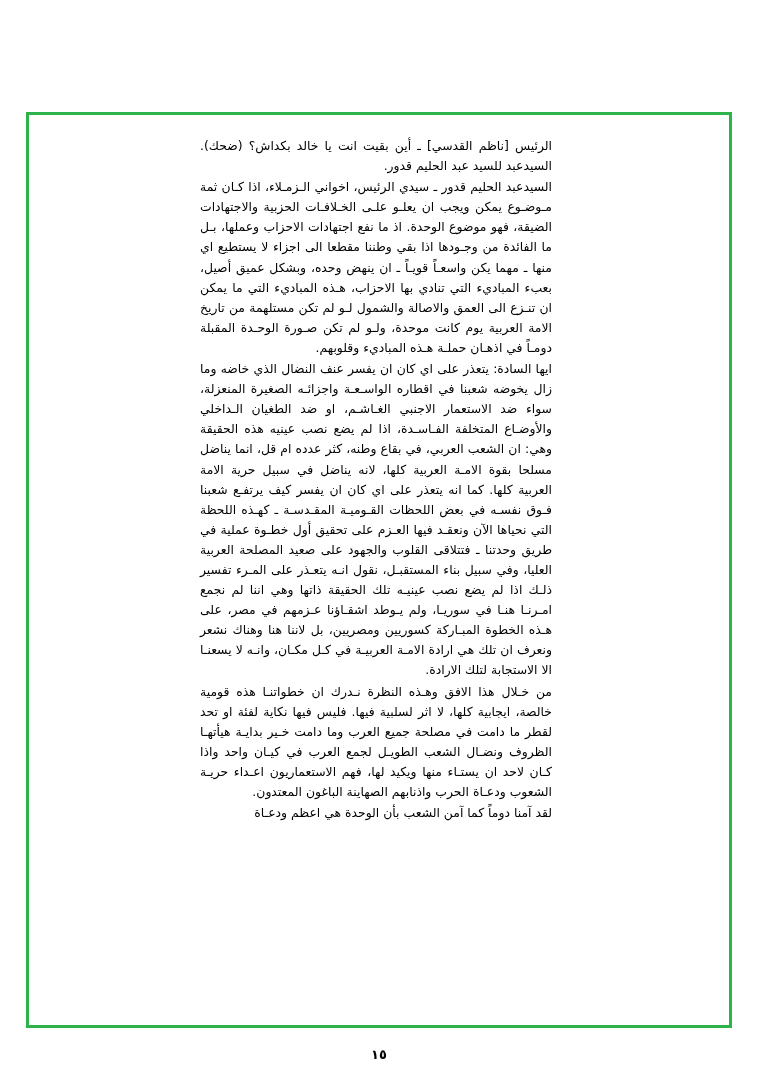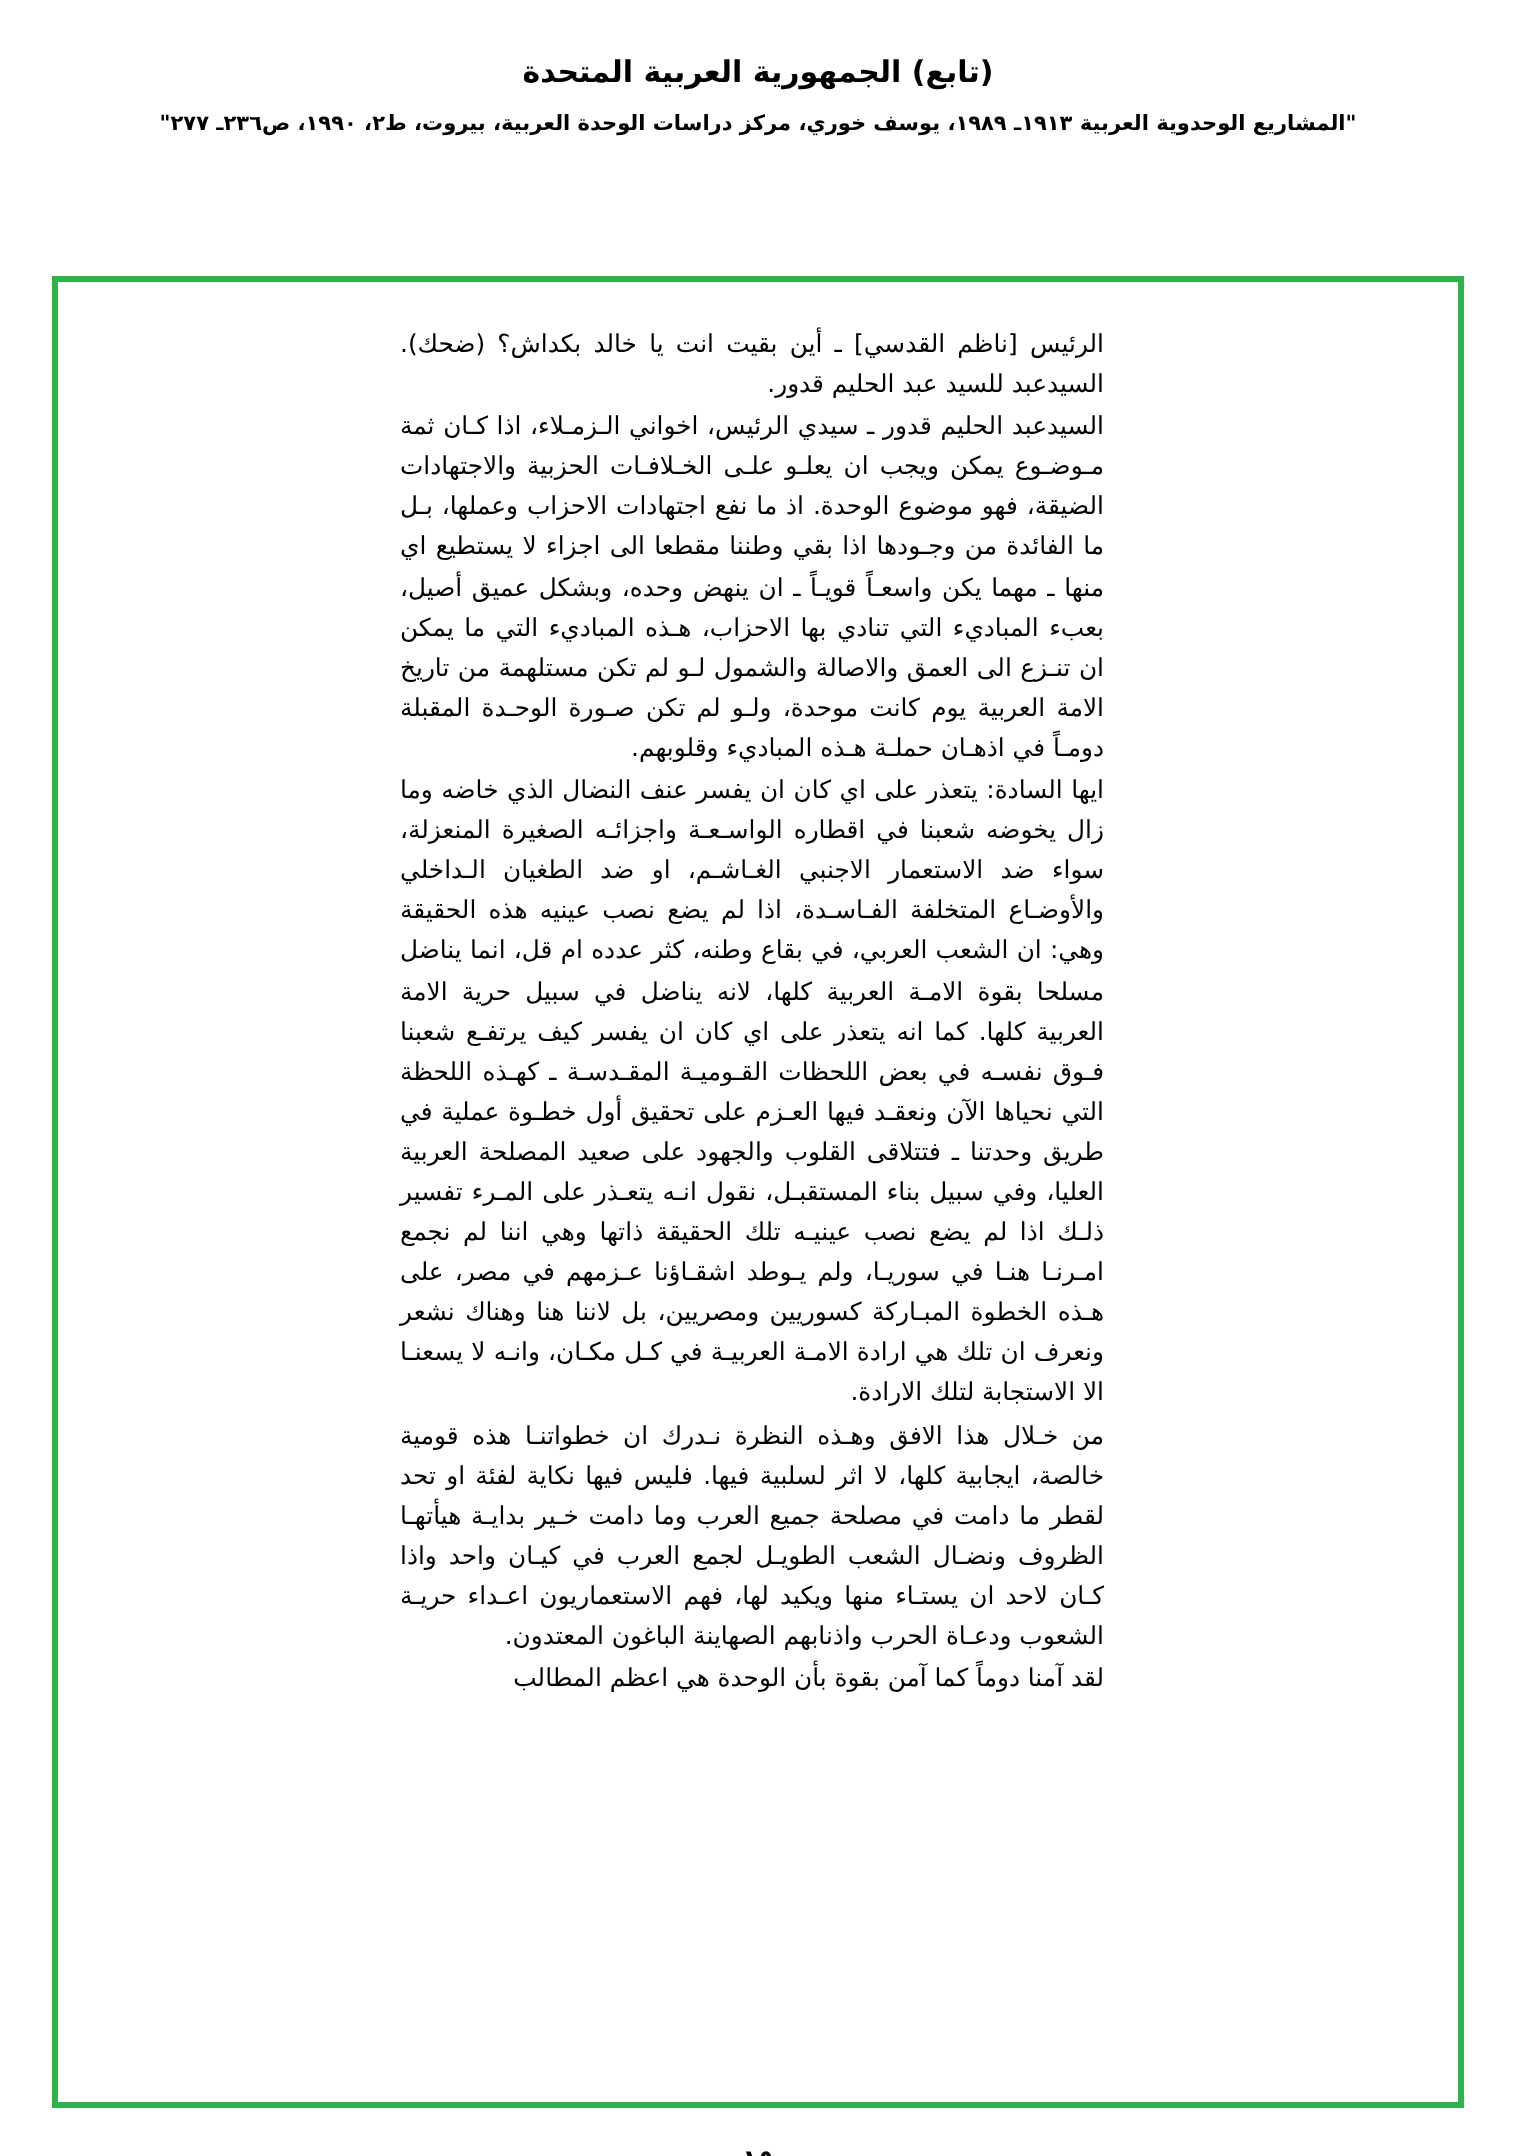--- a/index.html
+++ b/index.html
@@ -70,29 +70,25 @@
     text-align: center;
     font-size: 13px;
     font-weight: bold;
   }
 </style>
 </head>
 <body>
 
 <div class="page">
 
-  <div class="doc-header">
-    <div class="doc-title">(تابع) الجمهورية العربية المتحدة</div>
-    <div class="doc-source">"المشاريع الوحدوية العربية ١٩١٣ـ ١٩٨٩، يوسف خوري، مركز دراسات الوحدة العربية، بيروت، ط٢، ١٩٩٠، ص٢٣٦ـ ٢٧٧"</div>
-  </div>
 
   <div class="frame"></div>
 
   <div class="content">
     <p class="para">الرئيس [ناظم القدسي] ـ أين بقيت انت يا خالد بكداش؟ (ضحك). السيدعبد للسيد عبد الحليم قدور.</p>
     <p class="para">السيدعبد الحليم قدور ـ سيدي الرئيس، اخواني الـزمـلاء، اذا كـان ثمة مـوضـوع يمكن ويجب ان يعلـو علـى الخـلافـات الحزبية والاجتهادات الضيقة، فهو موضوع الوحدة. اذ ما نفع اجتهادات الاحزاب وعملها، بـل ما الفائدة من وجـودها اذا بقي وطننا مقطعا الى اجزاء لا يستطيع اي منها ـ مهما يكن واسعـاً قويـاً ـ ان ينهض وحده، وبشكل عميق أصيل، بعبء المباديء التي تنادي بها الاحزاب، هـذه المباديء التي ما يمكن ان تنـزع الى العمق والاصالة والشمول لـو لم تكن مستلهمة من تاريخ الامة العربية يوم كانت موحدة، ولـو لم تكن صـورة الوحـدة المقبلة دومـاً في اذهـان حملـة هـذه المباديء وقلوبهم.</p>
     <p class="para">ايها السادة: يتعذر على اي كان ان يفسر عنف النضال الذي خاضه وما زال يخوضه شعبنا في اقطاره الواسـعـة واجزائـه الصغيرة المنعزلة، سواء ضد الاستعمار الاجنبي الغـاشـم، او ضد الطغيان الـداخلي والأوضـاع المتخلفة الفـاسـدة، اذا لم يضع نصب عينيه هذه الحقيقة وهي: ان الشعب العربي، في بقاع وطنه، كثر عدده ام قل، انما يناضل مسلحا بقوة الامـة العربية كلها، لانه يناضل في سبيل حرية الامة العربية كلها. كما انه يتعذر على اي كان ان يفسر كيف يرتفـع شعبنا فـوق نفسـه في بعض اللحظات القـوميـة المقـدسـة ـ كهـذه اللحظة التي نحياها الآن ونعقـد فيها العـزم على تحقيق أول خطـوة عملية في طريق وحدتنا ـ فتتلاقى القلوب والجهود على صعيد المصلحة العربية العليا، وفي سبيل بناء المستقبـل، نقول انـه يتعـذر على المـرء تفسير ذلـك اذا لم يضع نصب عينيـه تلك الحقيقة ذاتها وهي اننا لم نجمع امـرنـا هنـا في سوريـا، ولم يـوطد اشقـاؤنا عـزمهم في مصر، على هـذه الخطوة المبـاركة كسوريين ومصريين، بل لاننا هنا وهناك نشعر ونعرف ان تلك هي ارادة الامـة العربيـة في كـل مكـان، وانـه لا يسعنـا الا الاستجابة لتلك الارادة.</p>
     <p class="para">من خـلال هذا الافق وهـذه النظرة نـدرك ان خطواتنـا هذه قومية خالصة، ايجابية كلها، لا اثر لسلبية فيها. فليس فيها نكاية لفئة او تحد لقطر ما دامت في مصلحة جميع العرب وما دامت خـير بدايـة هيأتهـا الظروف ونضـال الشعب الطويـل لجمع العرب في كيـان واحد واذا كـان لاحد ان يستـاء منها ويكيد لها، فهم الاستعماريون اعـداء حريـة الشعوب ودعـاة الحرب واذنابهم الصهاينة الباغون المعتدون.</p>
-    <p class="para">لقد آمنا دوماً كما آمن بقوة بأن الوحدة هي اعظم المطالب</p>
+    <p class="para">لقد آمنا دوماً كما آمن الشعب بأن الوحدة هي اعظم ودعـاة</p>
   </div>
 
   <div class="page-number">١٥</div>
 </div>
 
 </body></html>

